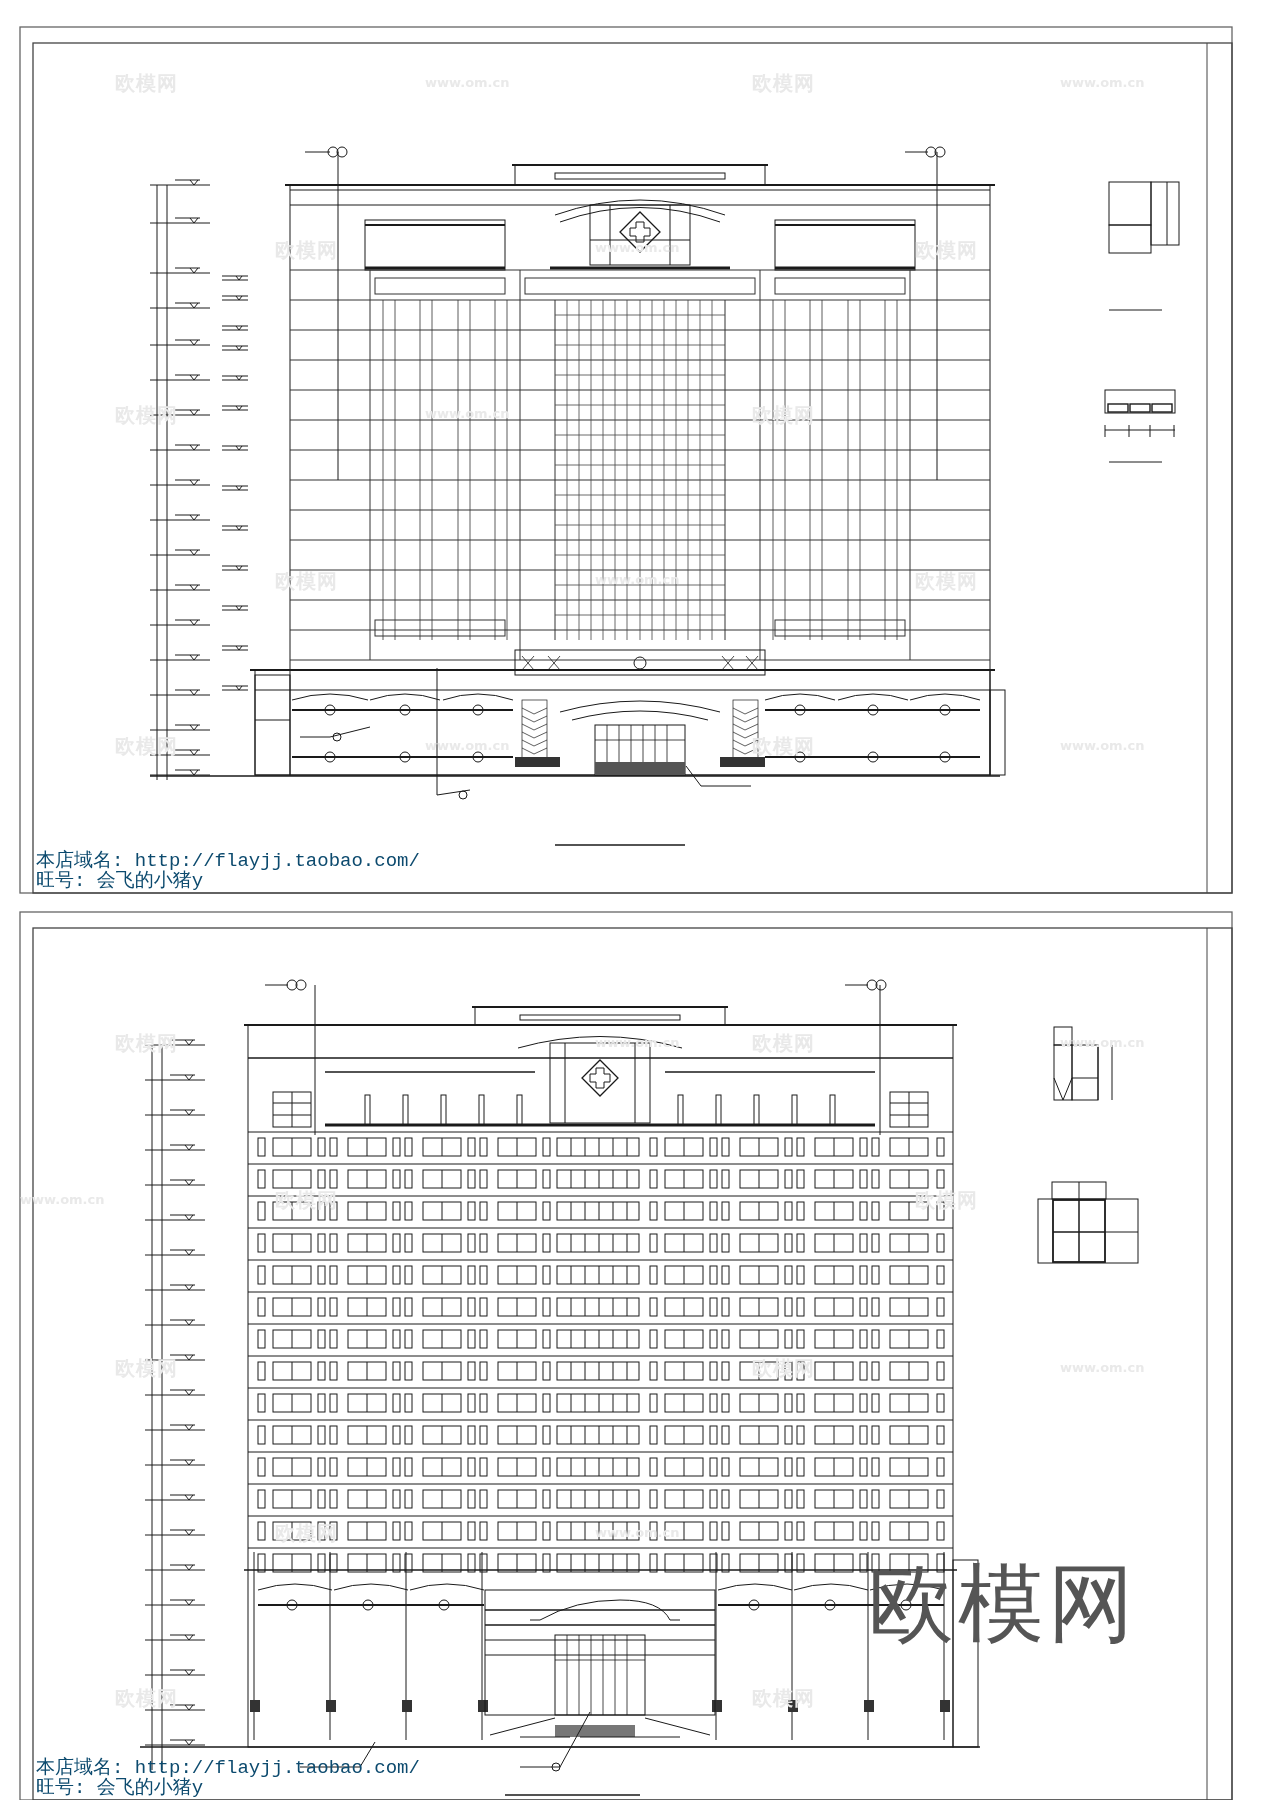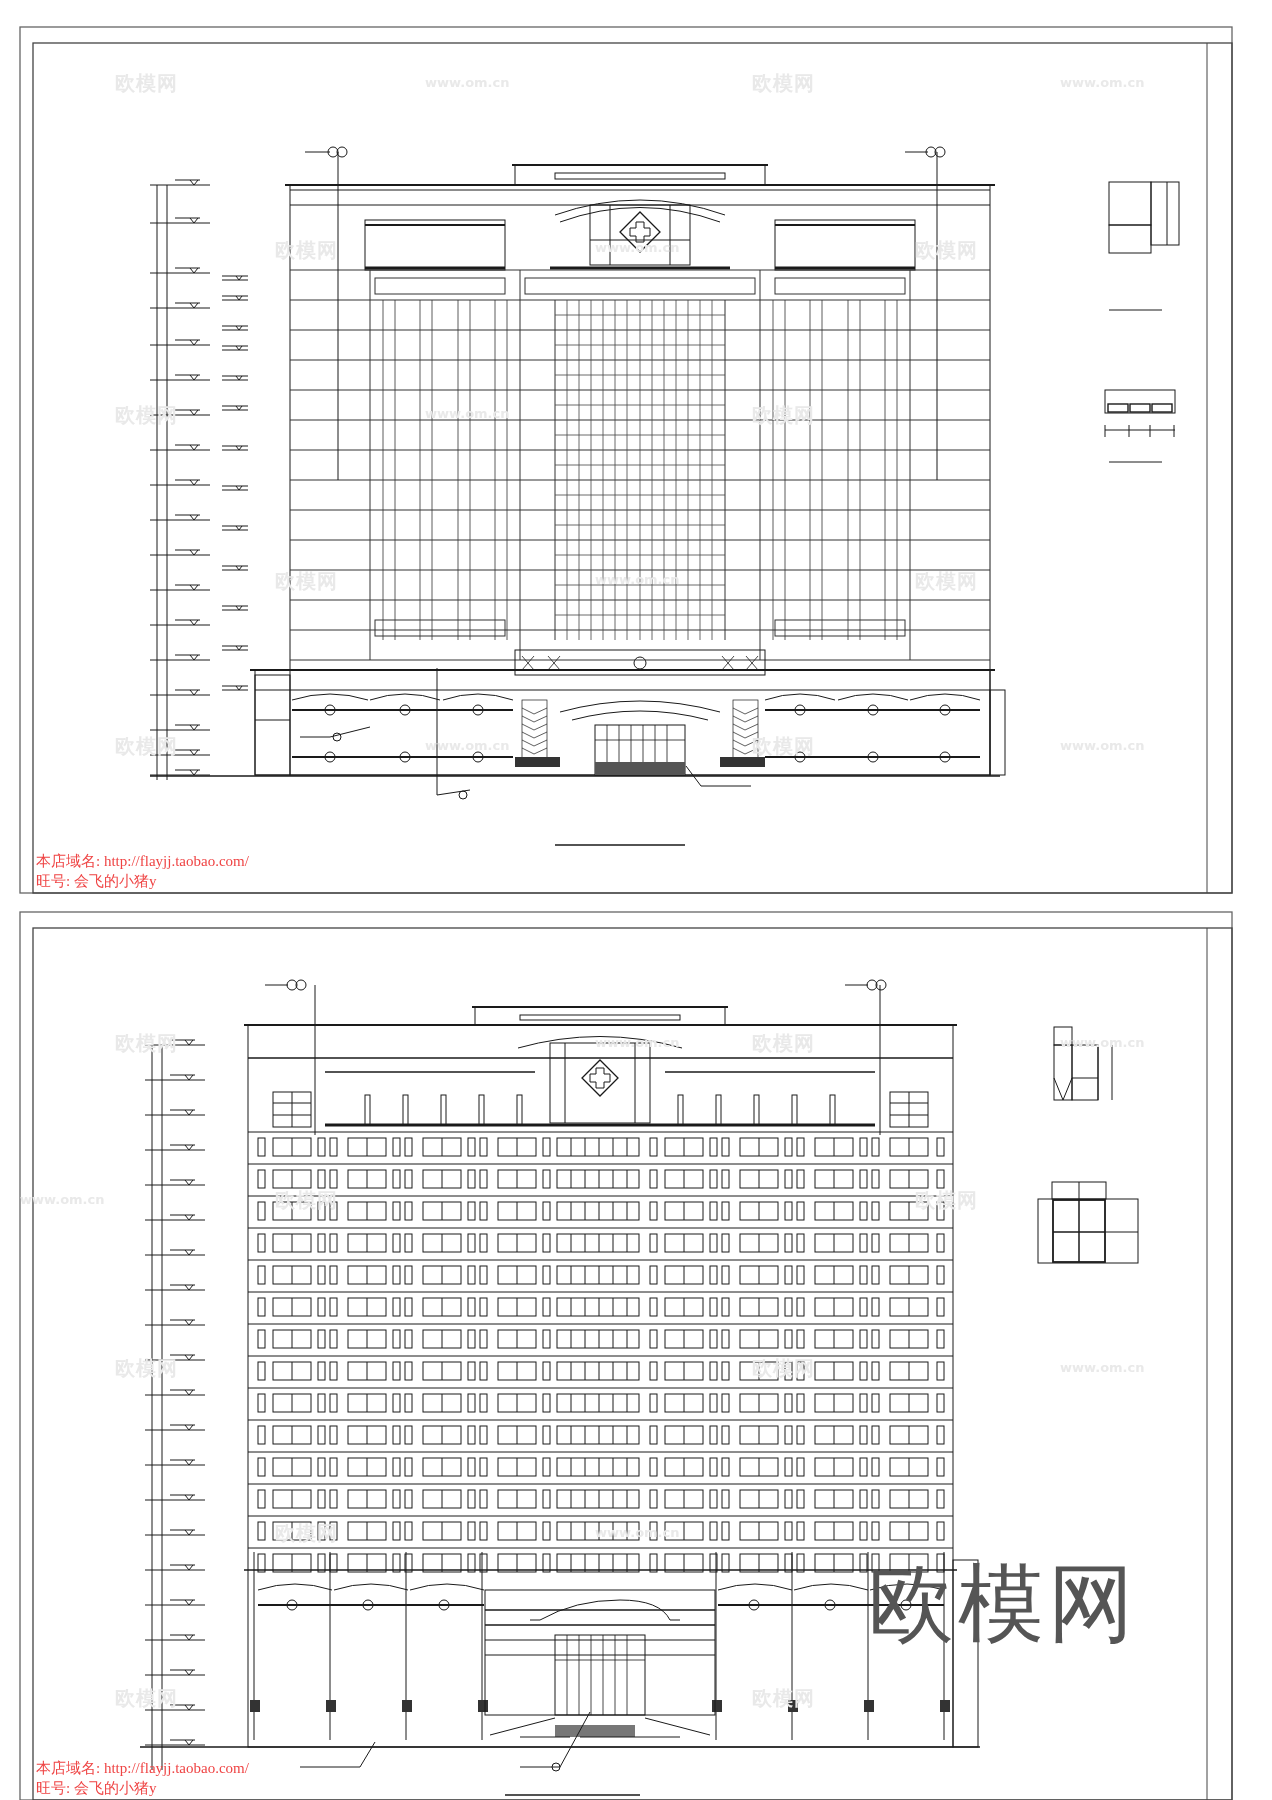--- a/index.html
+++ b/index.html
@@ -1,21 +1,21 @@
 <!DOCTYPE html>
 <html><head>
 <meta charset="utf-8">
 <style>
   html,body{margin:0;padding:0;background:#fff;}
   body{width:1272px;height:1800px;position:relative;overflow:hidden;font-family:"DejaVu Serif","Liberation Serif",serif;}
   .sheet{position:absolute;left:0;width:1272px;}
   #sheet1{top:0;height:900px;}
   #sheet2{top:900px;height:900px;}
   svg{position:absolute;left:0;top:0;}
-  .caption{position:absolute;left:36px;font-size:15px;color:#ef4444;line-height:20px;font-family:Liberation Serif, serif;}
+  .caption{position:absolute;left:36px;font-size:19px;color:#0c4a6e;line-height:20px;font-family:Liberation Mono, monospace;}
   .wm{position:absolute;color:#e9e9e9;font-family:"DejaVu Sans","Liberation Sans",sans-serif;font-weight:bold;pointer-events:none;}
   .wm.cn{font-size:20px;letter-spacing:1px;}
   .wm.url{font-size:13px;text-align:right;}
   .bigwm{position:absolute;left:868px;top:1560px;font-size:86px;color:#555;font-family:"DejaVu Sans","Liberation Sans",sans-serif;font-weight:normal;letter-spacing:4px;line-height:1;}
 </style>
 </head>
 <body>
 
 <div class="sheet" id="sheet1">
   <svg width="1272" height="900" viewBox="0 0 1272 900">

